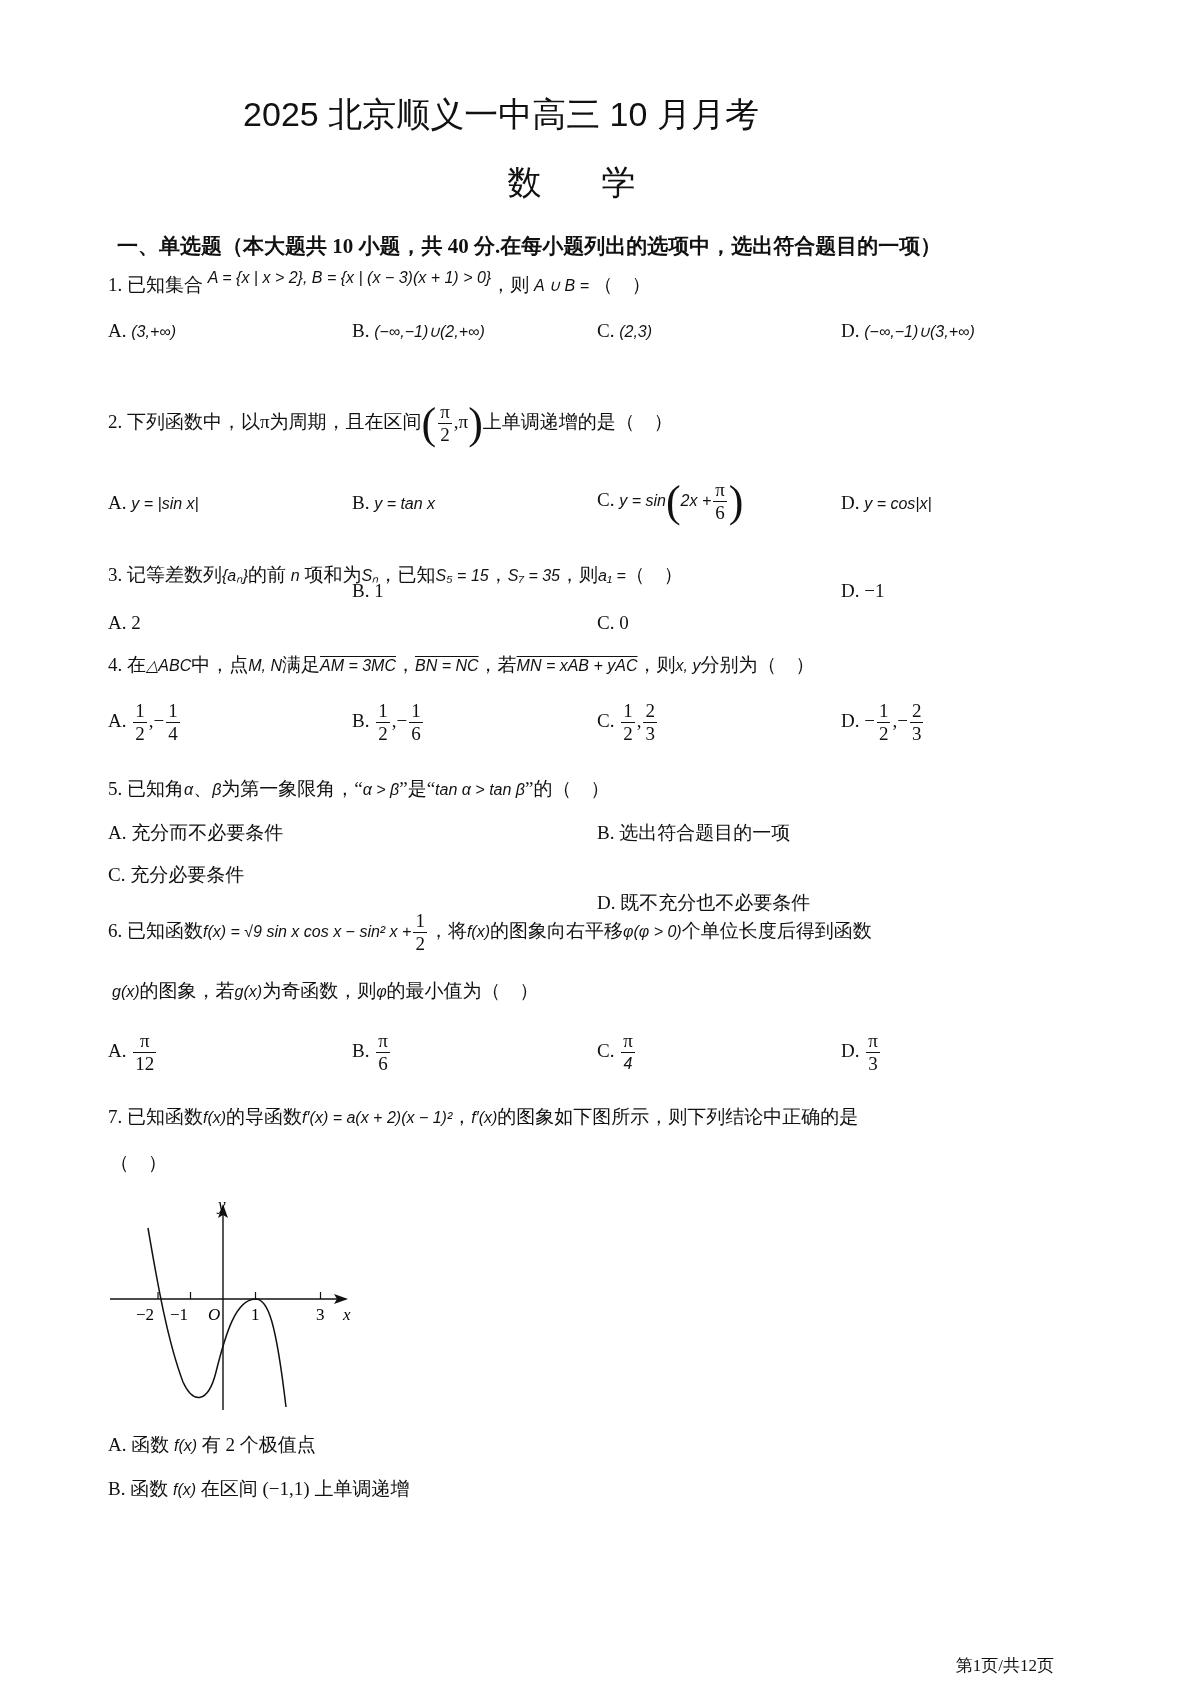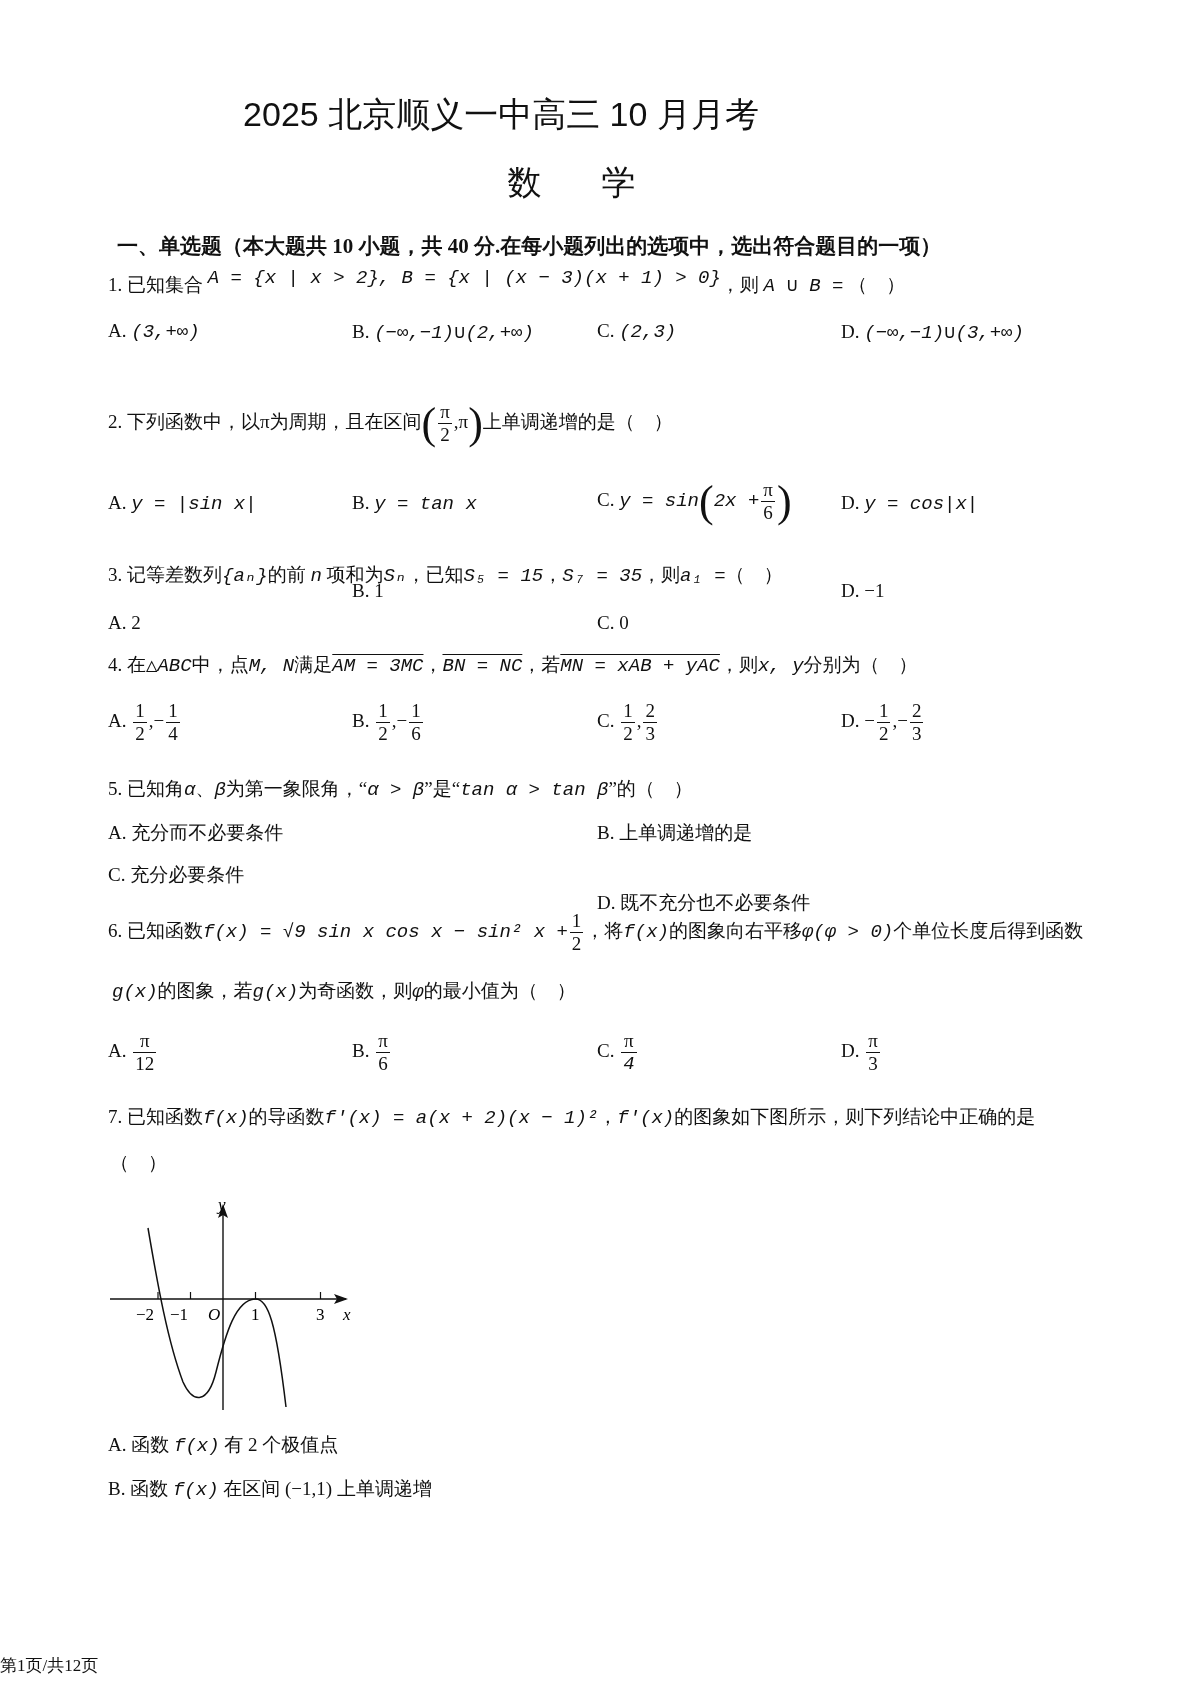--- a/index.html
+++ b/index.html
@@ -6,27 +6,27 @@
   body { width: 1191px; height: 1684px; position: relative; overflow: hidden;
          font-family: "Liberation Serif", "DejaVu Serif", serif; color: #111; }
   .abs { position: absolute; }
   .title { left: 0; width: 1002px; text-align: center; top: 92px; font-size: 34px;
            font-family: "Liberation Sans", "DejaVu Sans", sans-serif; letter-spacing: 0px; }
   .subject { left: 0; width: 1143px; text-align: center; top: 160px; font-size: 34px;
              font-family: "Liberation Sans", "DejaVu Sans", sans-serif; word-spacing: 30px; }
   .subject span { margin: 0 30px; }
   .section { left: 117px; top: 232px; font-size: 21px; font-weight: bold; }
   .q { left: 108px; font-size: 19px; white-space: nowrap; }
-  .m { font-style: italic; font-family: Liberation Mono, monospace; font-size: 19px; }
+  .m { font-style: italic; font-family: Liberation Sans, sans-serif; font-size: 16px; }
   .opt { font-size: 19px; white-space: nowrap; }
   .frac { display: inline-block; vertical-align: middle; text-align: center; margin: 0 2px; }
   .frac > span { display: block; line-height: 22px; padding: 0 2px; }
   .frac > span.num { border-bottom: 1px solid #111; }
   .bigparen { font-size: 44px; vertical-align: middle; font-weight: 200; }
-  .footer { left: 0; width: 1054px; text-align: left; top: 1654px; font-size: 17px; }
+  .footer { left: 0; width: 1054px; text-align: right; top: 1654px; font-size: 17px; }
   .graph { left: 108px; top: 1192px; width: 250px; height: 222px; }
 </style>
 </head>
 <body>
 
 <div class="abs title">2025 北京顺义一中高三 10 月月考</div>
 <div class="abs subject"><span>数</span><span>学</span></div>
 
 <div class="abs section">一、单选题（本大题共 10 小题，共 40 分.在每小题列出的选项中，选出符合题目的一项）</div>
 
@@ -67,21 +67,21 @@
 <div class="abs opt" style="top:700px;left:108px;"><span>A.</span> <span></span><span class="frac"><span class="num">1</span><span>2</span></span>,<span>−</span><span class="frac"><span class="num">1</span><span>4</span></span></div>
 <div class="abs opt" style="top:700px;left:352px;"><span>B.</span> <span></span><span class="frac"><span class="num">1</span><span>2</span></span>,<span>−</span><span class="frac"><span class="num">1</span><span>6</span></span></div>
 <div class="abs opt" style="top:700px;left:597px;"><span>C.</span> <span></span><span class="frac"><span class="num">1</span><span>2</span></span>,<span></span><span class="frac"><span class="num">2</span><span>3</span></span></div>
 <div class="abs opt" style="top:700px;left:841px;"><span>D.</span> <span>−</span><span class="frac"><span class="num">1</span><span>2</span></span>,<span>−</span><span class="frac"><span class="num">2</span><span>3</span></span></div>
 
 <div class="abs q" style="top:776px;">
   <span>5.</span>
   <span>已知角</span><span class="m">α</span><span>、</span><span class="m">β</span><span>为第一象限角，“</span><span class="m">α &gt; β</span><span>”是“</span><span class="m">tan α &gt; tan β</span><span>”的（　）</span>
 </div>
 <div class="abs opt" style="top:820px;left:108px;"><span>A.</span> <span>充分而不必要条件</span></div>
-<div class="abs opt" style="top:820px;left:597px;"><span>B.</span> <span>上单调递增的是</span></div>
+<div class="abs opt" style="top:820px;left:597px;"><span>B.</span> <span>选出符合题目的一项</span></div>
 <div class="abs opt" style="top:862px;left:108px;"><span>C.</span> <span>充分必要条件</span></div>
 <div class="abs opt" style="top:862px;left:597px;margin-top:28px;"><span>D.</span> <span>既不充分也不必要条件</span></div>
 
 <div class="abs q" style="top:910px;">
   <span>6.</span>
   <span>已知函数</span><span class="m">f(x) = √9 sin x cos x − sin² x +</span><span class="frac"><span class="num">1</span><span>2</span></span><span>，将</span><span class="m">f(x)</span><span>的图象向右平移</span><span class="m">φ(φ &gt; 0)</span><span>个单位长度后得到函数</span>
 </div>
 <div class="abs q" style="top:978px;left:112px;">
   <span class="m">g(x)</span><span>的图象，若</span><span class="m">g(x)</span><span>为奇函数，则</span><span class="m">φ</span><span>的最小值为（　）</span>
 </div>

